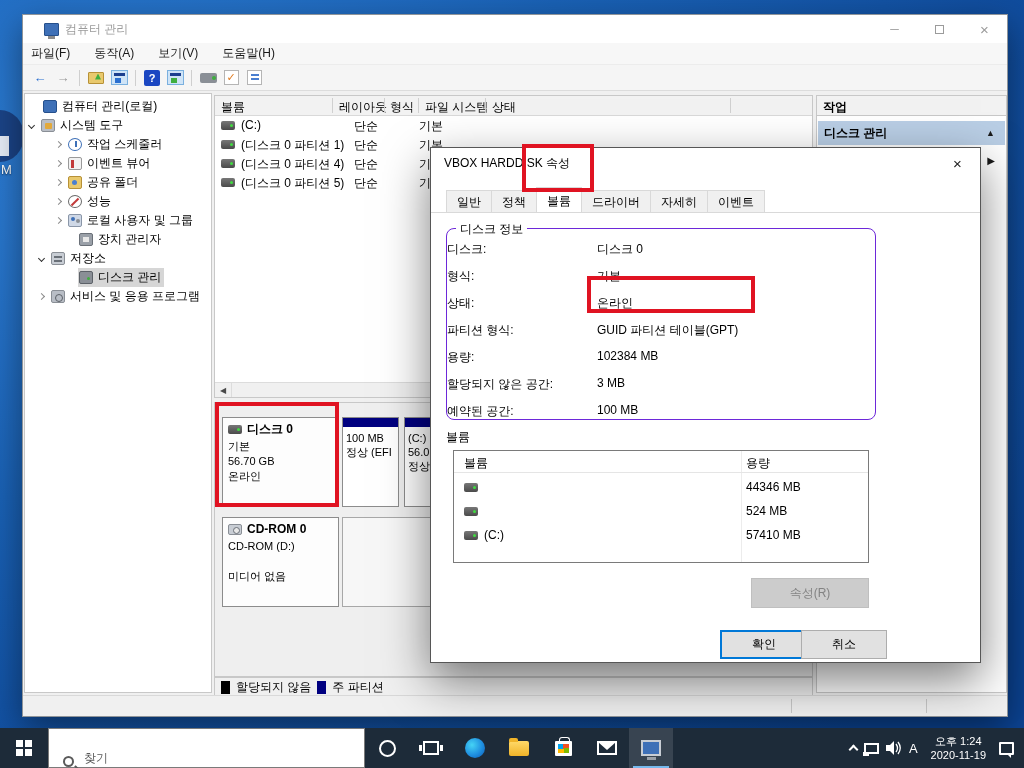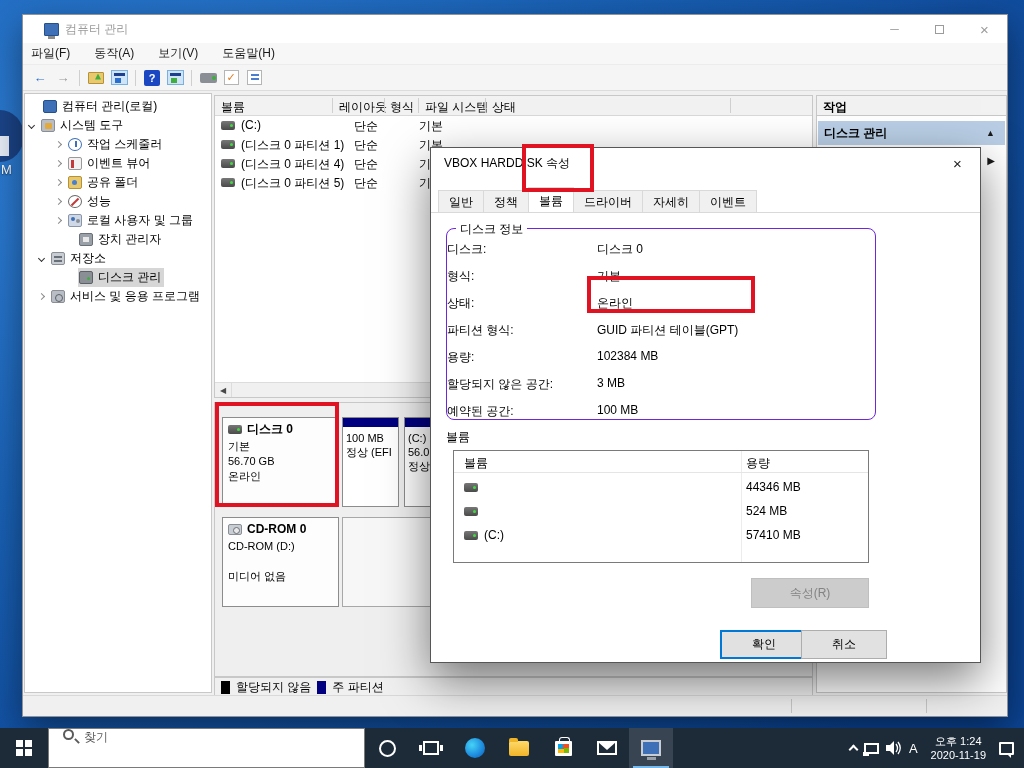--- a/index.html
+++ b/index.html
@@ -108,21 +108,21 @@
 .act-more .arr { position:absolute; right:10px; font-size:10px; color:#1a1a1a; }
 .act-frag { position:absolute; left:80px; top:36px; color:#2b2bb0; font-size:12px; }
 
 .statusbar { position:absolute; left:0; right:0; bottom:0; height:21px; background:#f0f0f0; border-top:1px solid #d9d9d9; }
 .statusbar .sdiv { position:absolute; top:3px; bottom:3px; width:1px; background:#c8c8c8; }
 
 
 .dialog { position:absolute; left:430px; top:115px; width:551px; height:516px; background:#fff; border:1px solid #565656; box-shadow:0 18px 44px rgba(0,0,0,.5); z-index:40;margin-top:32px; }
 .dlg-title { position:absolute; left:0; top:0; right:0; height:30px; display:flex; align-items:center; padding-left:13px; color:#000; }
 .dlg-close { position:absolute; right:0; top:0; width:45px; height:30px; display:flex; align-items:center; justify-content:center; font-size:15px; color:#1a1a1a; }
-.tabstrip { position:absolute; left:0; top:40px; right:0; height:25px; border-bottom:1px solid #d9d9d9; display:flex; align-items:flex-end; padding-left:7px; }
+.tabstrip { position:absolute; left:0; top:40px; right:0; height:25px; border-bottom:1px solid #d9d9d9; display:flex; align-items:flex-end; padding-left:15px; }
 .tab { height:22px; padding:3px 10px 0 10px; background:#f0f0f0; border:1px solid #d9d9d9; border-bottom:none; margin-right:-1px; }
 .tab.active { background:#fff; height:25px; padding-top:5px; position:relative; z-index:2; }
 .groupbox { position:absolute; left:15px; top:80px; width:430px; height:192px; border:1px solid #6d28d9; border-radius:8px; }
 .gb-legend { position:absolute; left:9px; top:-8px; background:#fff; padding:0 4px; }
 .inforow { position:absolute; left:0; right:0; height:20px; }
 .inforow .lbl { position:absolute; left:0; }
 .inforow .val { position:absolute; left:150px; }
 .vol-label { position:absolute; left:15px; top:281px; }
 .vol-list { position:absolute; left:22px; top:302px; width:416px; height:113px; border:1px solid #7a7a7a; background:#fff; overflow:hidden; }
 .vl-header { position:relative; height:22px; border-bottom:1px solid #e5e5e5; }
@@ -141,21 +141,21 @@
 .redbox { position:absolute; border:4px solid #e01322; z-index:60; }
 .rb-tab { left:522px; top:144px; width:72px; height:48px; }
 .rb-gpt { left:587px; top:276px; width:168px; height:37px; }
 .rb-disk { left:215px; top:402px; width:124px; height:105px; }
 
 
 .taskbar { position:absolute; left:0; bottom:0; width:1024px; height:40px; background:#1d2b39; z-index:90; display:flex; align-items:center; color:#fff; }
 .start { width:48px; height:40px; display:flex; align-items:center; justify-content:center; }
 .winlogo { width:16px; height:16px; display:grid; grid-template-columns:7px 7px; grid-template-rows:7px 7px; gap:2px; }
 .winlogo div { background:#fff; }
-.searchbox { width:317px; height:40px; background:#fff; border:1px solid #7a7a7a; display:flex; align-items:flex-start; padding-left:14px; gap:10px; color:#5a5a5a; }
+.searchbox { width:317px; height:40px; background:#fff; border:1px solid #7a7a7a; display:flex; align-items:flex-end; padding-left:14px; gap:10px; color:#5a5a5a; }
 .mag { width:11px; height:11px; border:2px solid #5a5a5a; border-radius:50%; position:relative; }
 .mag::after { content:""; position:absolute; left:9px; top:9px; width:6px; height:2px; background:#5a5a5a; transform:rotate(45deg); }
 .tb-app { width:44px; height:40px; display:flex; align-items:center; justify-content:center; position:relative; }
 .tb-app.active { background:rgba(255,255,255,.12); }
 .tb-app.active::after { content:""; position:absolute; left:4px; right:4px; bottom:0; height:2px; background:#76b9ed; }
 .cortana { width:17px; height:17px; border:2px solid #fff; border-radius:50%; }
 .taskview { width:16px; height:14px; border:2px solid #fff; position:relative; }
 .taskview::before { content:""; position:absolute; left:-6px; top:2px; width:3px; height:6px; background:#fff; }
 .taskview::after { content:""; position:absolute; right:-6px; top:2px; width:3px; height:6px; background:#fff; }
 .edge { width:20px; height:20px; border-radius:50%; background:radial-gradient(circle at 35% 35%, #45d3f5 0%, #1f8fe0 55%, #0b5bb5 100%); }

